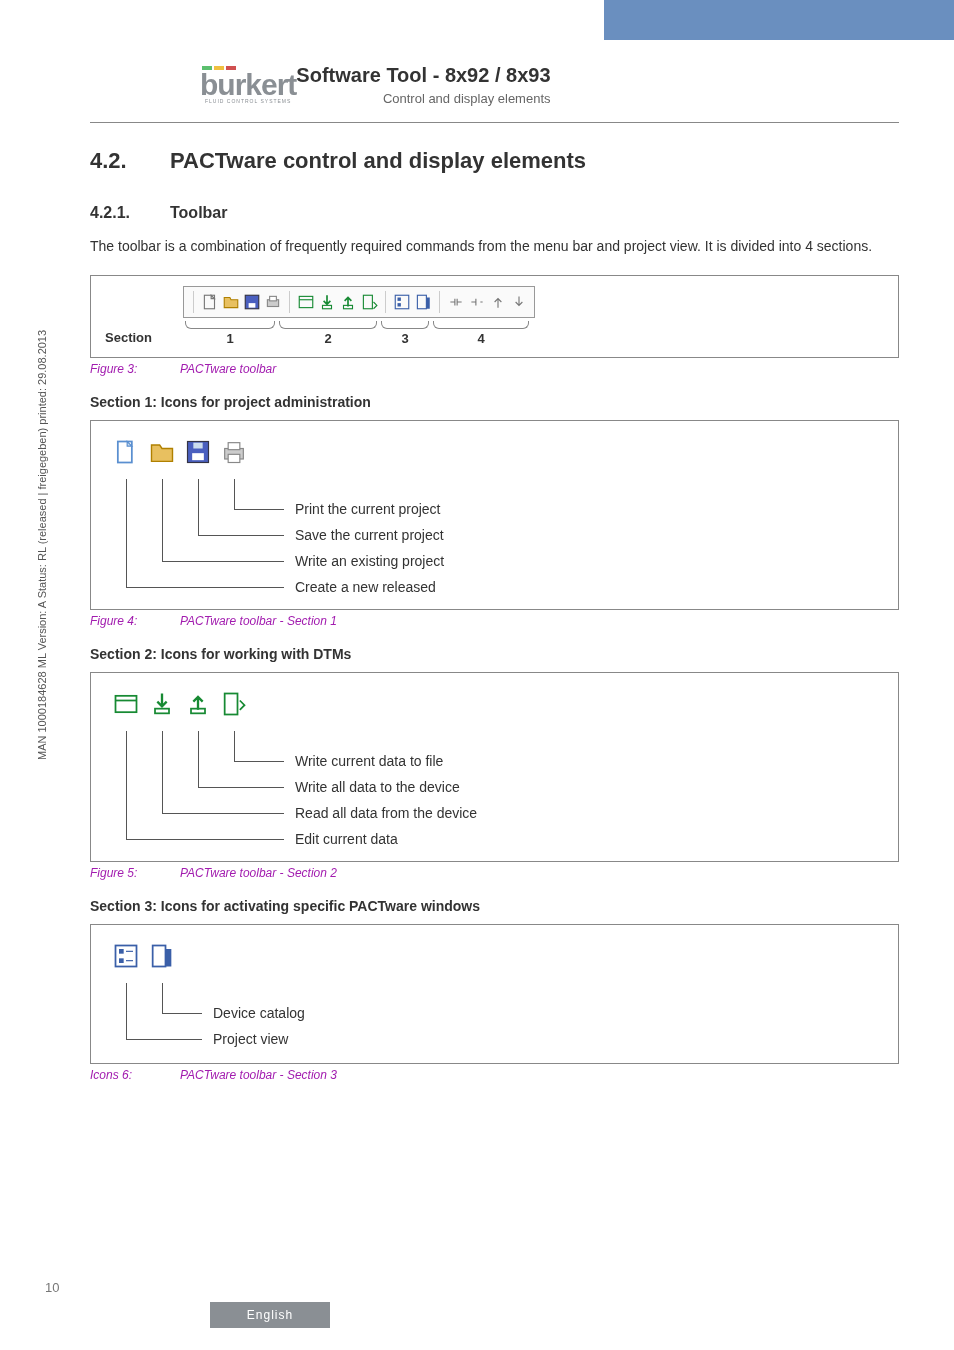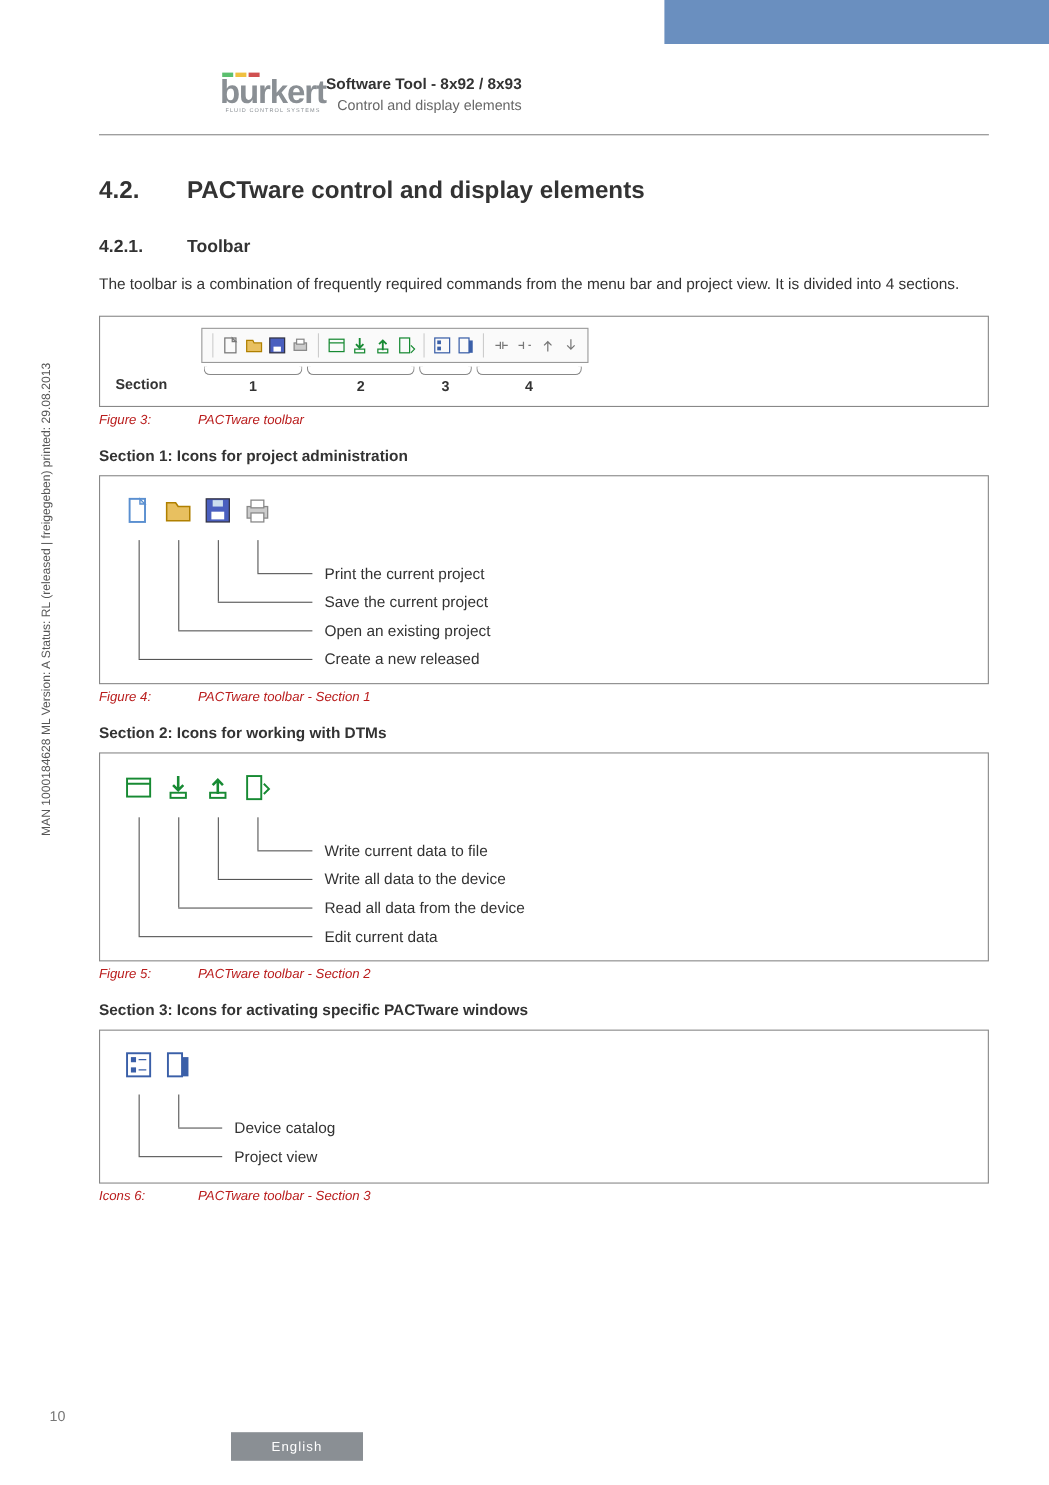--- a/index.html
+++ b/index.html
@@ -52,21 +52,21 @@
     color: #8a8f94;
     letter-spacing: -1px;
     line-height: 0.9;
   }
   .logo-sub {
     font-size: 5px;
     color: #8a8f94;
     letter-spacing: 1px;
   }
   .header-text { text-align: right; }
-  .ht1 { font-weight: bold; font-size: 14px; color: #333; }
+  .ht1 { font-weight: bold; font-size: 20px; color: #333; }
   .ht2 { font-size: 13px; color: #666; margin-top: 4px; }
   .header-rule {
     position: absolute;
     top: 122px;
     left: 90px; right: 55px;
     border-top: 1px solid #888;
   }
   .sidetext {
     position: absolute;
     left: 36px;
@@ -79,21 +79,21 @@
   }
   .page-num {
     position: absolute;
     left: 45px;
     bottom: 55px;
     font-size: 13px;
     color: #777;
   }
   .content {
     position: absolute;
-    top: 160px;
+    top: 148px;
     left: 90px;
     right: 55px;
   }
   .h2 {
     display: flex;
     font-size: 22px;
     font-weight: bold;
     color: #333;
     margin-bottom: 30px;
     font-family: Verdana, Arial, sans-serif;
@@ -113,21 +113,21 @@
     margin-bottom: 18px;
   }
   .fig-box {
     border: 1px solid #888;
     padding: 10px 14px 10px 14px;
     margin-bottom: 4px;
   }
   .fig-caption {
     font-size: 12px;
     font-style: italic;
-    color: #b91c1c;
+    color: #a21caf;
     display: flex;
     margin-bottom: 18px;
   }
   .fig-caption .fn { width: 90px; }
   .sec-title {
     font-size: 14px;
     font-weight: bold;
     margin-bottom: 10px;
   }
   
@@ -419,21 +419,21 @@
       <div class="vline" style="left:21px;height:108px"></div>
       <div class="vline" style="left:57px;height:82px"></div>
       <div class="vline" style="left:93px;height:56px"></div>
       <div class="vline" style="left:129px;height:30px"></div>
       <div class="hline" style="left:129px;top:30px;width:50px"></div>
       <div class="hline" style="left:93px;top:56px;width:86px"></div>
       <div class="hline" style="left:57px;top:82px;width:122px"></div>
       <div class="hline" style="left:21px;top:108px;width:158px"></div>
       <div class="ctext" style="left:190px;top:22px">Print the current project</div>
       <div class="ctext" style="left:190px;top:48px">Save the current project</div>
-      <div class="ctext" style="left:190px;top:74px">Open an existing project</div>
+      <div class="ctext" style="left:190px;top:74px">Write an existing project</div>
       <div class="ctext" style="left:190px;top:100px">Create a new released</div>
     </div>
   </div>
   <div class="fig-caption">
     <span class="fn">Figure 4:</span>
     <span>PACTware toolbar - Section 1</span>
   </div>
 
   <div class="sec-title">Section 2: Icons for working with DTMs</div>
   <div class="fig-box">

